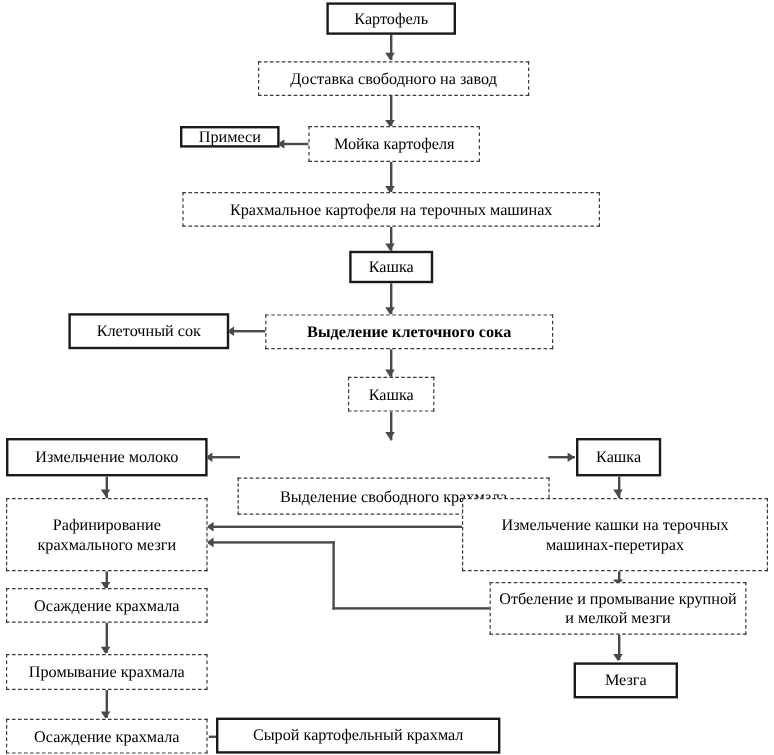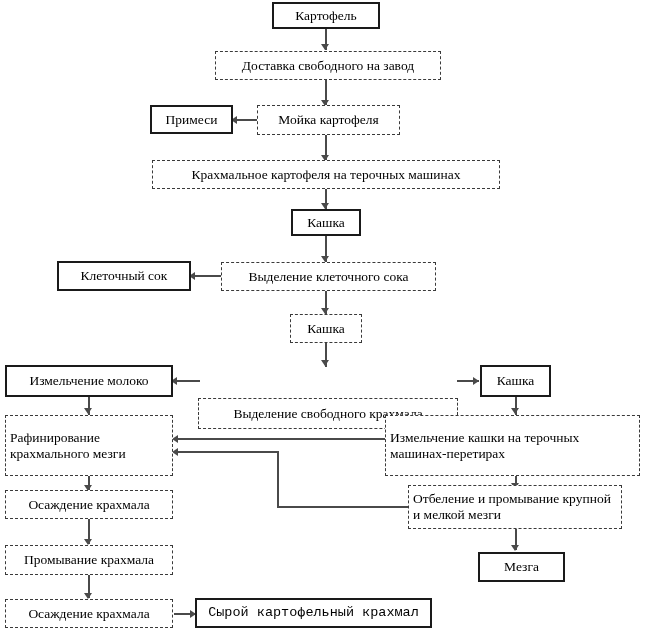--- a/index.html
+++ b/index.html
@@ -9,20 +9,21 @@
     background:#ffffff;
     font-family:"Liberation Serif","DejaVu Serif",serif;
     overflow:hidden;
   }
   .node{
     position:absolute;
     box-sizing:border-box;
     display:flex;
     align-items:center;
     justify-content:center;
+    text-align:center;
     color:#000000;
     font-size:13.5px;
     line-height:1.18;
     background:#ffffff;
     padding:0 4px;
     z-index:3;
   }
   .solid{border:2px solid #1a1a1a;}
   .dashed{border:1.6px dashed #3a3a3a;}
   
@@ -101,29 +102,29 @@
   <div class="ln vl" style="left:88px;top:574px;height:24px;"></div>
   <div class="arrow ad" style="left:84px;top:593px;"></div>
 
   <div class="ln hl" style="left:174px;top:613px;width:22px;"></div>
   <div class="arrow ar" style="left:190px;top:610px;"></div>
 
   <div class="node solid" style="left:272px;top:2px;width:108px;height:27px;">Картофель</div>
 
   <div class="node dashed" style="left:215px;top:51px;width:226px;height:29px;">Доставка свободного на завод</div>
 
-  <div class="node solid" style="left:150px;top:105px;width:83px;height:29px;">Примеси</div>
+  <div class="node solid" style="left:150px;top:105px;width:83px;height:18px;">Примеси</div>
 
   <div class="node dashed" style="left:257px;top:105px;width:143px;height:30px;">Мойка картофеля</div>
 
   <div class="node dashed" style="left:152px;top:160px;width:348px;height:29px;">Крахмальное картофеля на терочных машинах</div>
 
   <div class="node solid" style="left:291px;top:209px;width:70px;height:27px;">Кашка</div>
 
-  <div class="node dashed" style="left:221px;top:262px;width:215px;height:29px;">Выделение клеточного сока</div>
+  <div class="node dashed" style="left:221px;top:262px;width:240px;height:29px;font-weight:bold;">Выделение клеточного сока</div>
 
   <div class="node solid" style="left:57px;top:261px;width:134px;height:30px;">Клеточный сок</div>
 
   <div class="node dashed" style="left:290px;top:314px;width:72px;height:29px;">Кашка</div>
 
   <div class="node dashed" style="left:198px;top:366px;width:260px;height:31px;margin-top:32px;">Выделение свободного крахмала</div>
 
   <div class="node solid" style="left:5px;top:365px;width:168px;height:32px;">Измельчение молоко</div>
 
   <div class="node solid" style="left:480px;top:365px;width:71px;height:32px;">Кашка</div>
@@ -135,15 +136,15 @@
   <div class="node dashed" style="left:5px;top:490px;width:168px;height:29px;">Осаждение крахмала</div>
 
   <div class="node dashed" style="left:408px;top:485px;width:214px;height:44px;">Отбеление и промывание крупной и мелкой мезги</div>
 
   <div class="node dashed" style="left:5px;top:545px;width:168px;height:30px;">Промывание крахмала</div>
 
   <div class="node solid" style="left:478px;top:552px;width:87px;height:30px;">Мезга</div>
 
   <div class="node dashed" style="left:5px;top:599px;width:168px;height:29px;">Осаждение крахмала</div>
 
-  <div class="node solid" style="left:195px;top:598px;width:237px;height:30px;font-family:Liberation Mono, monospace;">Сырой картофельный крахмал</div>
+  <div class="node solid" style="left:180px;top:598px;width:237px;height:30px;">Сырой картофельный крахмал</div>
 
 </div>
 
 </body></html>

